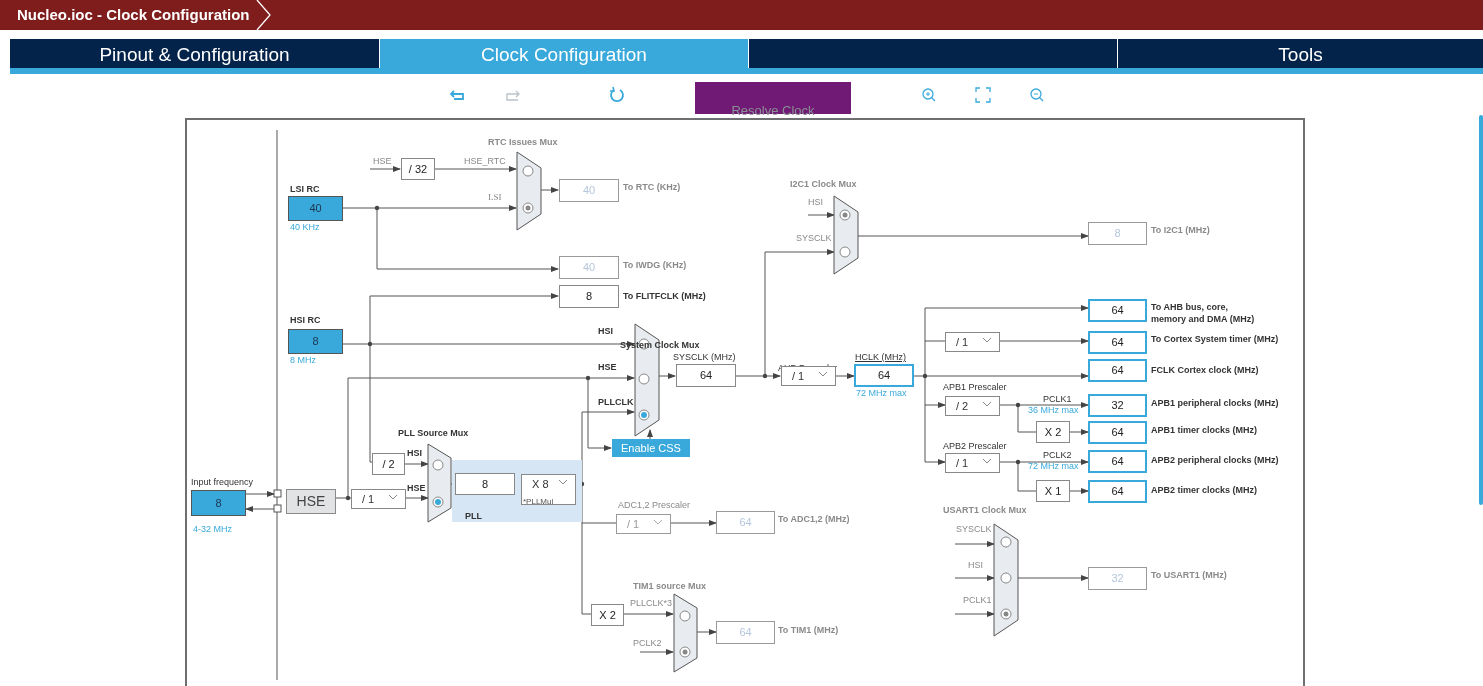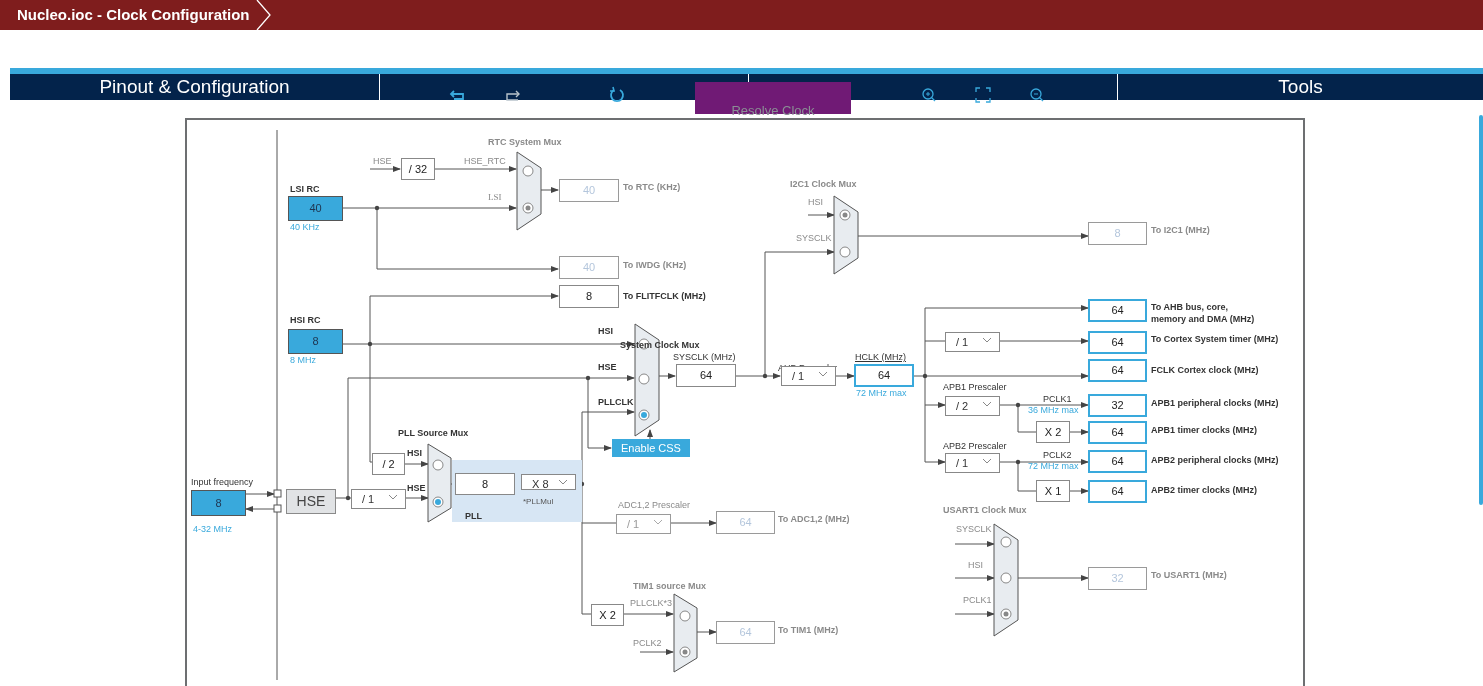--- a/index.html
+++ b/index.html
@@ -1,20 +1,20 @@
 <!DOCTYPE html>
 <html><head>
 <meta charset="utf-8">
 <style>
   html, body { margin:0; padding:0; }
   body { width:1483px; height:686px; overflow:hidden; background:#ffffff; font-family:"Liberation Sans", sans-serif; position:relative; }
   .titlebar { position:absolute; left:0; top:0; width:1483px; height:30px; background:#7f1d1d; }
   .titlebar .title { position:absolute; left:17px; top:6px; color:#ffffff; font-size:15px; font-weight:bold; }
   .titlebar .chev { position:absolute; left:254px; top:0; width:20px; height:30px; }
-  .tabs { position:absolute; left:10px; top:39px; width:1473px; height:29px; background:#03234b;margin-top:32px; }
+  .tabs { position:absolute; left:10px; top:39px; width:1473px; height:29px; background:#03234b; }
   .tab { position:absolute; top:0; height:29px; color:#ffffff; font-size:19px; text-align:center; line-height:31px; cursor:pointer; }
   .tab.active { background:#39a9dc; }
   .tab-sep { position:absolute; top:0; width:1px; height:29px; background:#ffffff; }
   .tabs-underline { position:absolute; left:10px; top:68px; width:1473px; height:6px; background:#39a9dc; }
   .toolbar-btn { position:absolute; top:84px; width:22px; height:22px; cursor:pointer; }
   .resolve-btn { position:absolute; left:695px; top:82px; width:156px; height:26px; background:#701a75; color:#8a8f94; font-size:13px; text-align:center; line-height:26px; border:none; cursor:pointer; font-family:"Liberation Sans", sans-serif; padding:16px; }
   .canvas { position:absolute; left:185px; top:118px; width:1120px; height:570px; border:2px solid #6d6f71; border-bottom:none; box-sizing:border-box; background:#ffffff; }
   .scrollbar { position:absolute; left:1479px; top:115px; width:4px; height:390px; background:#39a9dc; border-radius:2px; }
   svg.diagram { position:absolute; left:0; top:0; }
   .lbl { position:absolute; font-size:9px; color:#333; white-space:nowrap; }
@@ -38,20 +38,21 @@
 <div class="titlebar">
   <span class="title">Nucleo.ioc - Clock Configuration</span>
   <svg class="chev" viewBox="0 0 20 30">
       <polyline points="3,0 16,15 3,30" fill="none" stroke="#ffffff" stroke-width="1.3"></polyline>
     </svg>
 </div>
 
 <div class="tabs">
   <div class="tab" style="left:0;width:369px;">Pinout &amp; Configuration</div>
   <div class="tab-sep" style="left:369px;"></div>
+  <div class="tab active" style="left:370px;width:368px;">Clock Configuration</div>
   <div class="tab-sep" style="left:738px;"></div>
   <div class="tab-sep" style="left:1107px;"></div>
   <div class="tab" style="left:1108px;width:365px;">Tools</div>
 </div>
 <div class="tabs-underline"></div>
 
 <div class="toolbar-btn" style="left:448px;">
   <svg width="22" height="22">
       <path d="M6 7 L3 10 L6 13" fill="none" stroke="#39a9dc" stroke-width="1.8"></path>
       <path d="M3 10 H15 V15 H6" fill="none" stroke="#39a9dc" stroke-width="1.8"></path>
@@ -211,21 +212,21 @@
   <g>
     <circle cx="528" cy="208" r="2.5" fill="#888"></circle>
     <circle cx="845" cy="215" r="2.5" fill="#888"></circle>
     <circle cx="644" cy="415" r="3" fill="#39a9dc"></circle>
     <circle cx="438" cy="502" r="3" fill="#39a9dc"></circle>
     <circle cx="685" cy="652" r="2.5" fill="#888"></circle>
     <circle cx="1006" cy="614" r="2.5" fill="#888"></circle>
   </g>
 </svg>
 
-<span class="lbl grey bold" style="left:488px;top:137px;">RTC System Mux</span>
+<span class="lbl grey bold" style="left:488px;top:137px;">RTC Issues Mux</span>
 <span class="lbl grey" style="left:373px;top:156px;">HSE</span>
 <div class="box" style="left:401px;top:158px;width:34px;height:22px;line-height:20px;">/ 32</div>
 <span class="lbl grey" style="left:464px;top:156px;">HSE_RTC</span>
 <span class="lbl grey" style="left:488px;top:192px;font-family:Liberation Serif, serif;">LSI</span>
 <div class="box dis" style="left:559px;top:179px;width:60px;height:23px;line-height:21px;">40</div>
 <span class="lbl grey bold" style="left:623px;top:182px;">To RTC (KHz)</span>
 
 <span class="lbl bold" style="left:290px;top:184px;">LSI RC</span>
 <div class="box src" style="left:288px;top:196px;width:55px;height:25px;line-height:23px;">40</div>
 <span class="lbl blue" style="left:290px;top:222px;">40 KHz</span>
@@ -250,21 +251,21 @@
 <span class="lbl bold" style="left:407px;top:483px;">HSE</span>
 <div class="sel" style="left:351px;top:489px;width:55px;height:20px;line-height:18px;">
   <span>/ 1</span>
   <svg class="caret" viewBox="0 0 8 8">
       <polyline points="0,2 4,6 8,2" fill="none" stroke="#888"></polyline>
     </svg>
 </div>
 
 <div class="pll-area"></div>
 <div class="box" style="left:455px;top:473px;width:60px;height:22px;line-height:20px;">8</div>
-<div class="sel" style="left:521px;top:474px;width:55px;height:16px;line-height:18px;">
+<div class="sel" style="left:521px;top:474px;width:55px;height:31px;line-height:18px;">
   <span>X 8</span>
   <svg class="caret" viewBox="0 0 8 8">
       <polyline points="0,2 4,6 8,2" fill="none" stroke="#888"></polyline>
     </svg>
 </div>
 <span class="lbl" style="left:523px;top:497px;font-size:8px;color:#555;">*PLLMul</span>
 <span class="lbl bold" style="left:465px;top:511px;">PLL</span>
 
 <span class="lbl bold" style="left:620px;top:312px;margin-top:28px;">System Clock Mux</span>
 <span class="lbl bold" style="left:598px;top:326px;">HSI</span>

